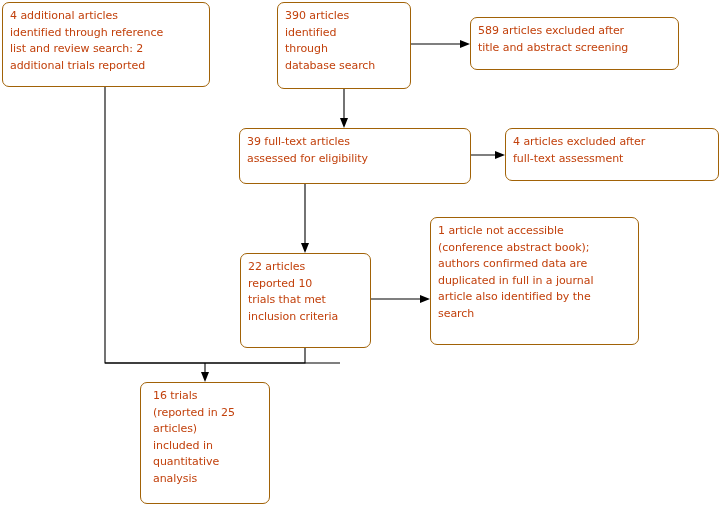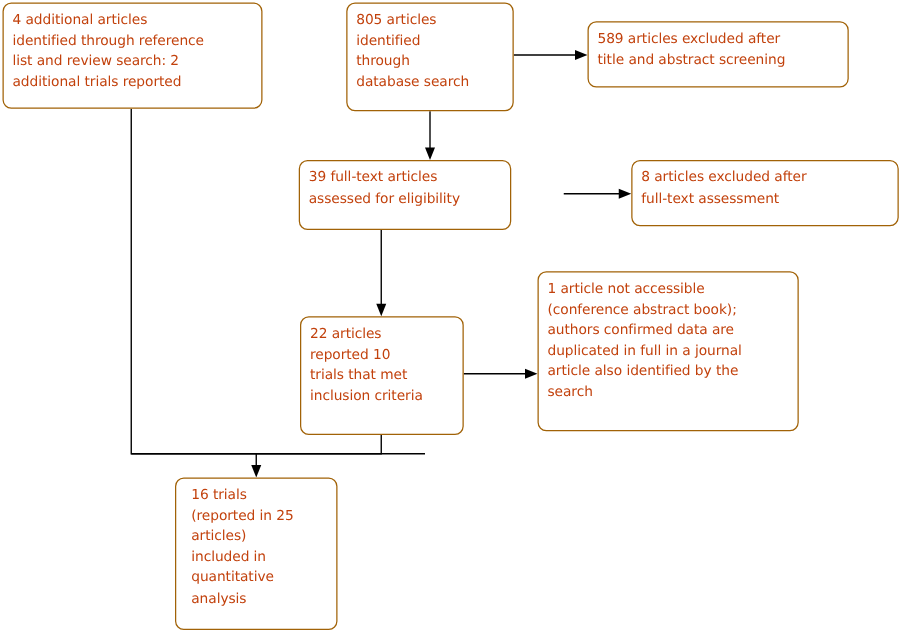--- a/index.html
+++ b/index.html
@@ -86,32 +86,32 @@
       <line x1="205" y1="363" x2="205" y2="375"></line>
       <polygon points="205,382 201,372 209,372"></polygon>
     </g>
   </svg>
 
   <div class="flow-box" style="left:2px; top:2px; width:208px; height:85px;">4 additional articles
 identified through reference
 list and review search: 2
 additional trials reported</div>
 
-  <div class="flow-box" style="left:277px; top:2px; width:134px; height:87px;">805 articles
+  <div class="flow-box" style="left:277px; top:2px; width:134px; height:87px;">390 articles
 identified
 through
 database search</div>
 
   <div class="flow-box" style="left:470px; top:17px; width:209px; height:53px;">589 articles excluded after
 title and abstract screening</div>
 
-  <div class="flow-box" style="left:239px; top:128px; width:170px; height:56px;">39 full-text articles
+  <div class="flow-box" style="left:239px; top:128px; width:232px; height:56px;">39 full-text articles
 assessed for eligibility</div>
 
-  <div class="flow-box" style="left:505px; top:128px; width:214px; height:53px;">8 articles excluded after
+  <div class="flow-box" style="left:505px; top:128px; width:214px; height:53px;">4 articles excluded after
 full-text assessment</div>
 
   <div class="flow-box" style="left:240px; top:253px; width:131px; height:95px;">22 articles
 reported 10
 trials that met
 inclusion criteria</div>
 
   <div class="flow-box" style="left:430px; top:217px; width:209px; height:128px;">1 article not accessible
 (conference abstract book);
 authors confirmed data are

